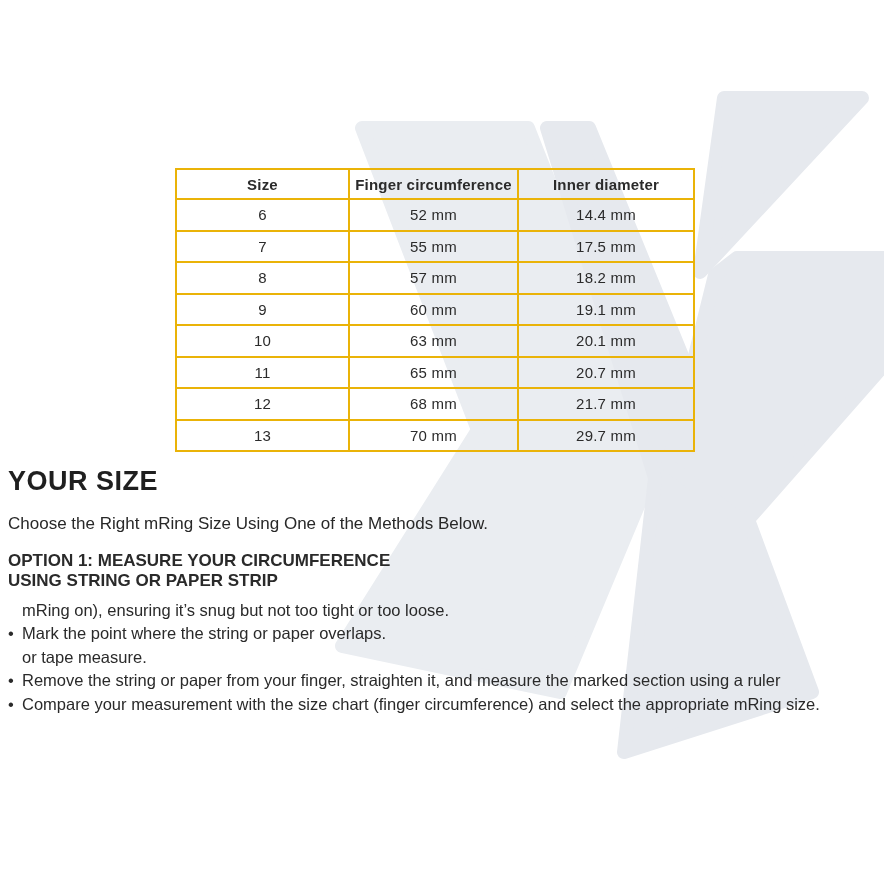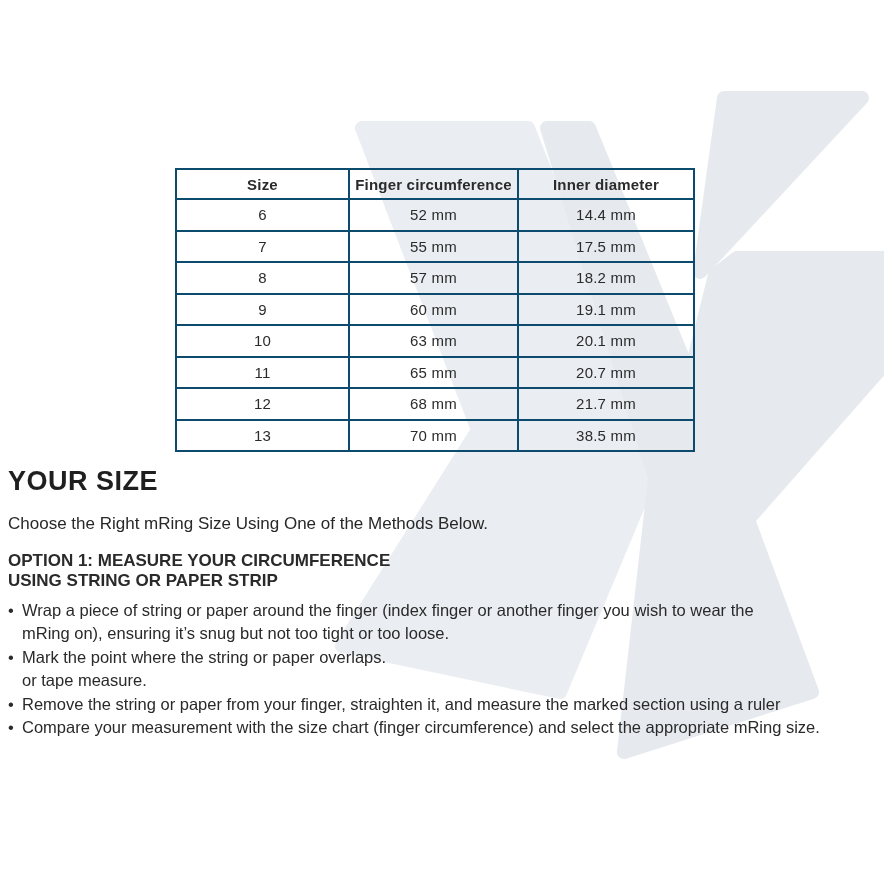--- a/index.html
+++ b/index.html
@@ -12,21 +12,21 @@
   }
   
   .watermark{position:absolute;left:0;top:0;width:884px;height:884px;z-index:0;}
   
   .size-table-wrap{position:absolute;left:175px;top:168px;z-index:2;}
   table.size-table{
     border-collapse:collapse;table-layout:fixed;
     font-size:15px;font-weight:500;color:#2b2b2b;letter-spacing:.2px;
   }
   table.size-table th,table.size-table td{
-    border:2px solid #0c4a6e;background:transparent;
+    border:2px solid #eab308;background:transparent;
     text-align:center;vertical-align:middle;padding:0;
   }
   table.size-table th{height:28px;font-size:15px;font-weight:600;}
   table.size-table td{height:29.5px;}
   table.size-table col.c1{width:173px;}
   table.size-table col.c2{width:169px;}
   table.size-table col.c3{width:176px;}
   
   .txt{position:absolute;left:8px;z-index:2;white-space:nowrap;}
   .page-title{top:466px;font-size:27px;font-weight:600;letter-spacing:.5px;color:#1f1f1f;}
@@ -95,35 +95,34 @@
           <td>20.7 mm</td>
         </tr>
         <tr>
           <td>12</td>
           <td>68 mm</td>
           <td>21.7 mm</td>
         </tr>
         <tr>
           <td>13</td>
           <td>70 mm</td>
-          <td>38.5 mm</td>
+          <td>29.7 mm</td>
         </tr>
       </tbody>
   </table>
 </div>
 
 <div class="txt page-title">YOUR SIZE</div>
 
 <div class="txt subtitle">Choose the Right mRing Size Using One of the Methods Below.</div>
 
 <div class="txt option-heading">
   <div>OPTION 1: MEASURE YOUR CIRCUMFERENCE</div>
   <div>USING STRING OR PAPER STRIP</div>
 </div>
 
 <div class="txt bullets">
-    <div class="b-line first"><span class="b-mark">•</span><span>Wrap a piece of string or paper around the finger (index finger or another finger you wish to wear the</span></div>
     <div class="b-line"><span>mRing on), ensuring it’s snug but not too tight or too loose.</span></div>
     <div class="b-line first"><span class="b-mark">•</span><span>Mark the point where the string or paper overlaps.</span></div>
     <div class="b-line"><span>or tape measure.</span></div>
     <div class="b-line first"><span class="b-mark">•</span><span>Remove the string or paper from your finger, straighten it, and measure the marked section using a ruler</span></div>
     <div class="b-line first"><span class="b-mark">•</span><span>Compare your measurement with the size chart (finger circumference) and select the appropriate mRing size.</span></div>
   </div>
 
 </body></html>

